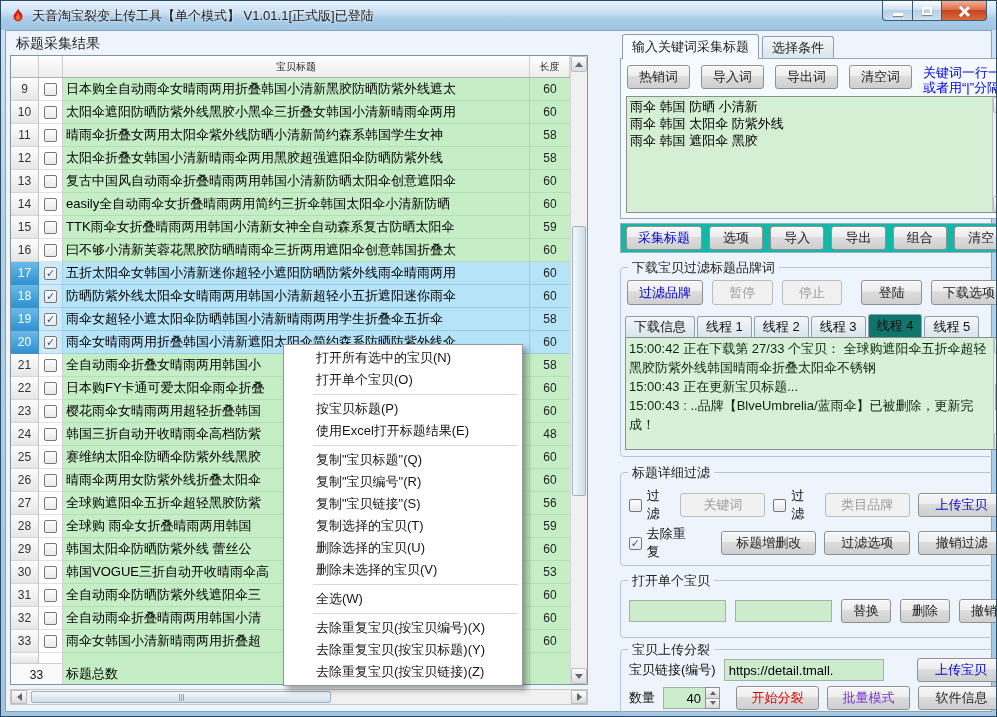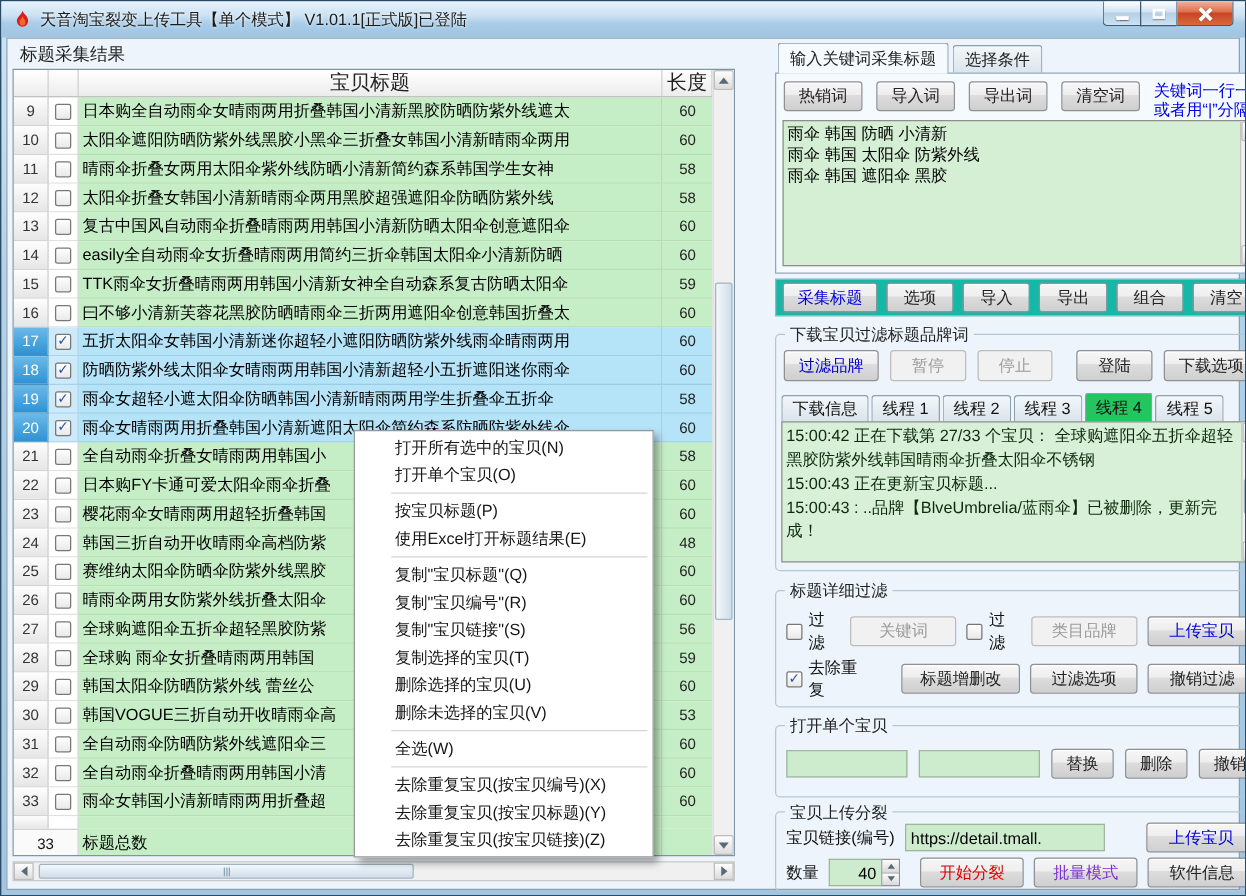--- a/index.html
+++ b/index.html
@@ -49,21 +49,21 @@
     background:#edf4fb; border:1px solid #8aa2b5;
   }
   .panel-header{ position:absolute; left:10px; top:4px; font-size:14px; color:#222; }
   
   .table{
     position:absolute; left:4px; top:24px; width:578px; height:630px;
     border:1px solid #7f95a6; background:#fff; display:flex; overflow:hidden;
   }
   .table-main{ flex:1; overflow:hidden; }
   .thead{ display:flex; height:22px; background:linear-gradient(#ffffff,#ececec); border-bottom:1px solid #b0b0b0; }
-  .thead div{ display:flex; align-items:center; justify-content:center; font-size:16px; color:#222; border-right:1px solid #cfcfcf; }
+  .thead div{ display:flex; align-items:center; justify-content:center; font-size:10px; color:#222; border-right:1px solid #cfcfcf; }
   .h-num{ width:28px; } .h-check{ width:24px; } .h-title{ flex:1; } .h-len{ width:40px; }
   .trow{ display:flex; height:23px; }
   .c-num{
     width:28px; display:flex; align-items:center; justify-content:center;
     background:linear-gradient(#fdfdfd,#e6e6e6); border-right:1px solid #c2c2c2; border-bottom:1px solid #d4d4d4;
     font-size:12px; color:#333;
   }
   .c-check{
     width:24px; display:flex; align-items:center; justify-content:center;
     background:#fff; border-right:1px solid #cfcfcf; border-bottom:1px solid #e0e0e0;
@@ -164,21 +164,21 @@
   .legend{ position:absolute; top:-9px; left:7px; background:#edf4fb; padding:0 4px; font-size:13px; color:#222; }
   .g-download{ top:236px; height:190px; }
   .dl-btns{ position:absolute; left:6px; top:12px; right:6px; display:flex; gap:9px; }
   .dl-btns .btn{ height:25px; }
   .threadtabs{ position:absolute; left:4px; top:46px; display:flex; align-items:flex-end; }
   .ttab{
     height:21px; padding:0 8px; margin-right:2px; display:flex; align-items:center;
     border:1px solid #8ea0ac; border-bottom:none; border-radius:3px 3px 0 0;
     background:linear-gradient(#f3f7fa,#d9e4ec); font-size:13px;
   }
-  .ttab.active{ height:23px; background:#22c55e; position:relative; z-index:2;text-align:center; }
+  .ttab.active{ height:23px; background:#0f766e; position:relative; z-index:2;text-align:center; }
   .logbox{
     position:absolute; left:4px; top:69px; width:386px; bottom:6px;
     border:1px solid #8d8d8d; background:#d8f0d8; display:flex;
   }
   .log-text{ flex:1; padding:1px 3px; font-size:13px; line-height:19px; white-space:pre-wrap; word-break:break-all; color:#0a2a0a; overflow:hidden; }
   .g-detail{ top:441px; height:94px; }
   .fl-row{ position:absolute; left:8px; right:8px; display:flex; align-items:center; gap:8px; }
   .fl-row.r1{ top:14px; } .fl-row.r2{ top:52px; }
   .cblabel{ display:flex; align-items:center; gap:5px; font-size:13px; }
   .g-simple{ top:549px; height:58px; }

